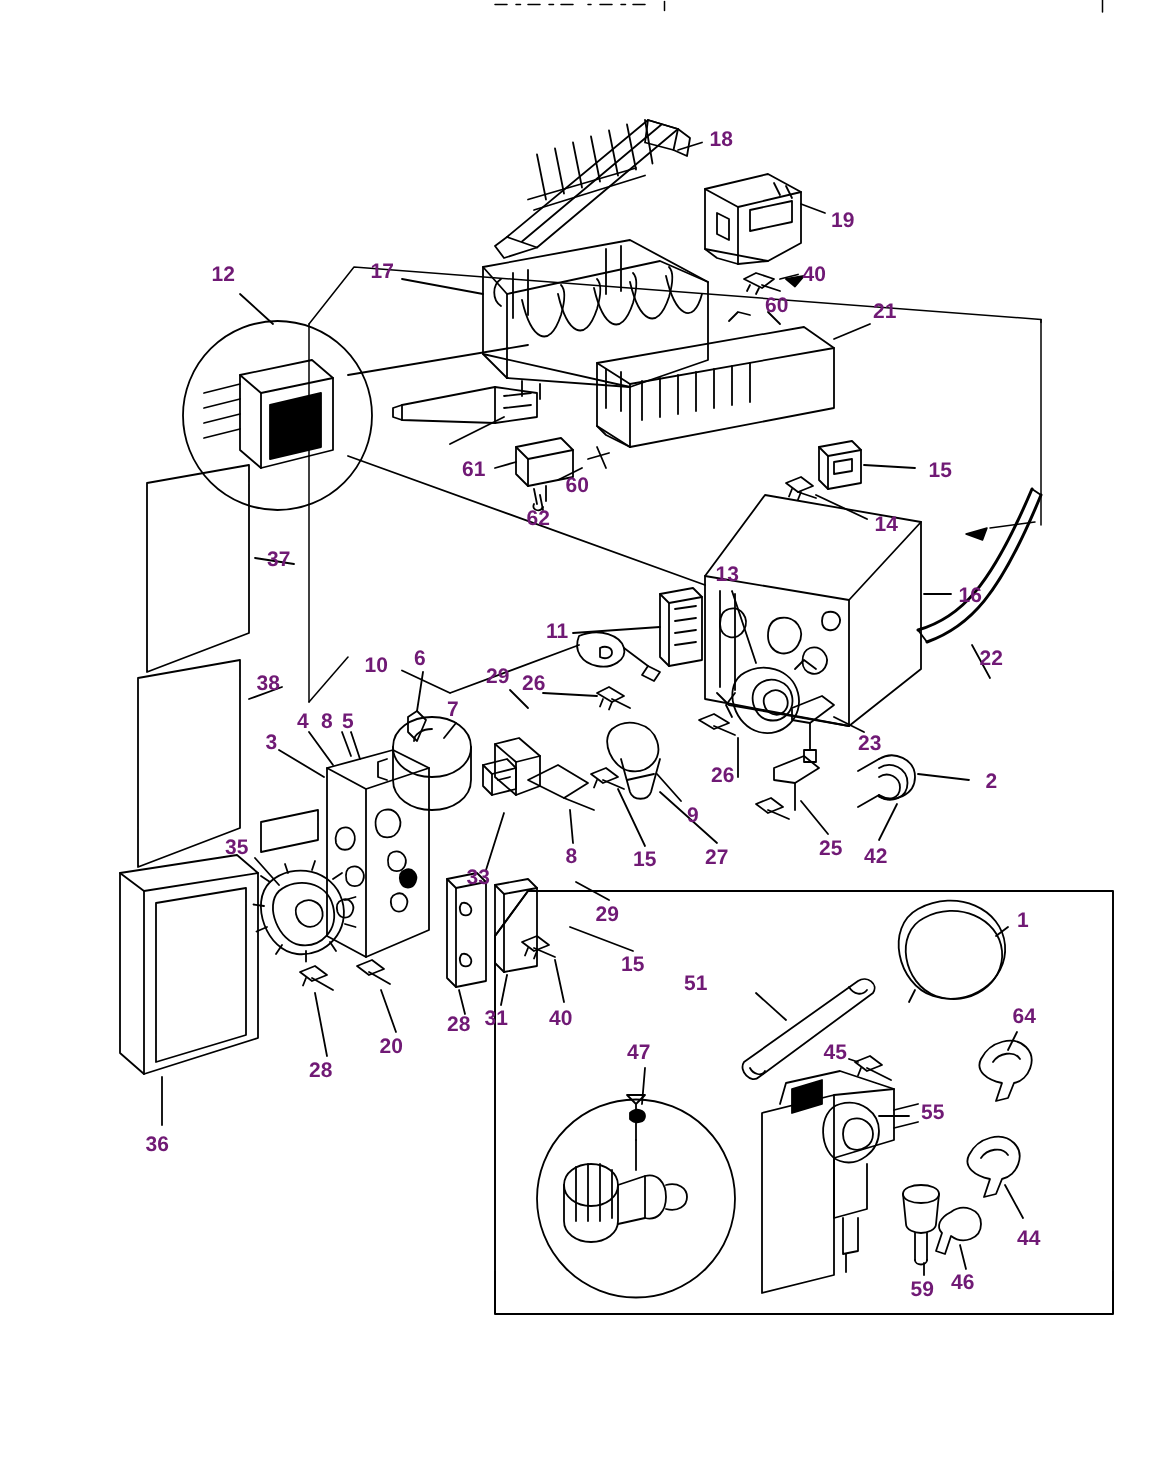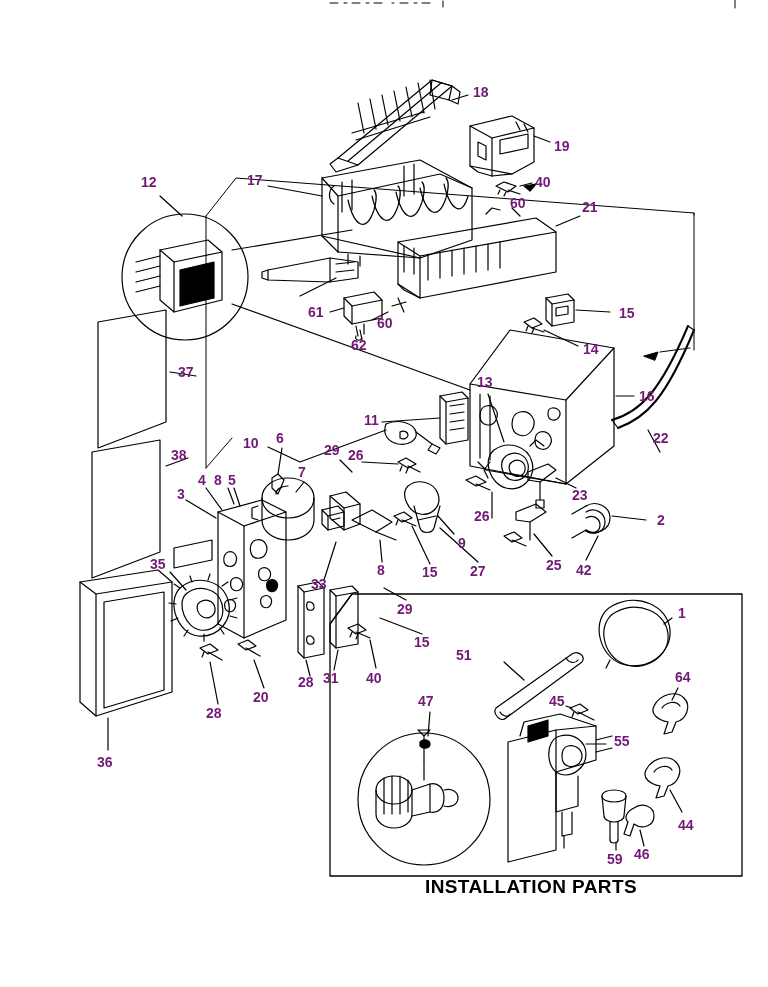--- a/index.html
+++ b/index.html
@@ -525,15 +525,14 @@
   <div class="callout" style="left:298px; top:675px;">28</div>
   <div class="callout" style="left:253px; top:690px;">20</div>
   <div class="callout" style="left:206px; top:706px;">28</div>
   <div class="callout" style="left:418px; top:694px;">47</div>
   <div class="callout" style="left:614px; top:734px;">55</div>
   <div class="callout" style="left:678px; top:818px;">44</div>
   <div class="callout" style="left:634px; top:847px;">46</div>
   <div class="callout" style="left:607px; top:852px;">59</div>
   <div class="callout" style="left:97px;  top:755px;">36</div>
 
-  <div id="section-title" style="left:425px; top:876px;">INSTALLATION PARTS</div>
 
 </div>
 
 </body></html>

